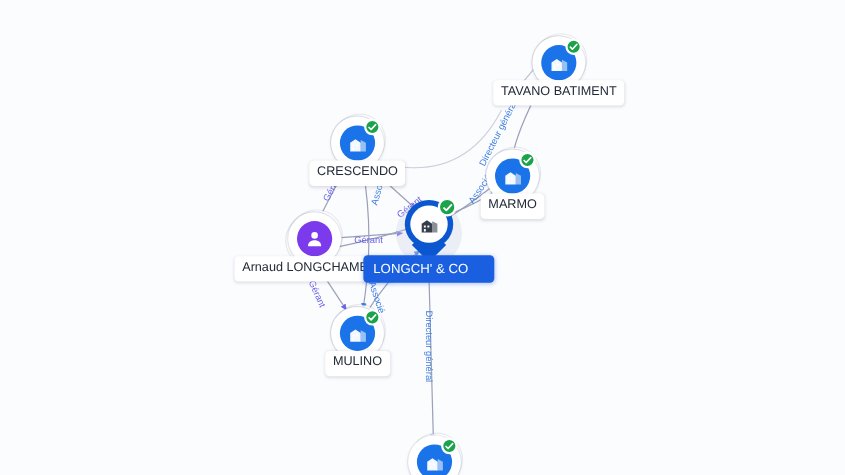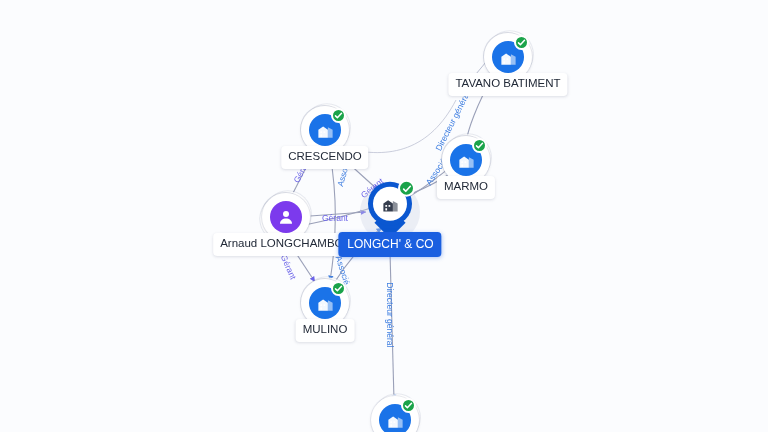--- a/index.html
+++ b/index.html
@@ -164,21 +164,21 @@
     border: 2px solid #ffffff;
     box-sizing: border-box;
     display: flex;
     align-items: center;
     justify-content: center;
   }
   .node-label.selected {
     background: #1a5fe0;
     color: #ffffff;
     font-size: 12px;
-    padding: 6px 8px 7px 9px;
+    padding: 6px 24px 7px 9px;
     transform: translate(-50%, 20px);
     box-shadow: 0 1px 4px rgba(26,95,224,0.35);
   }
   .edge-label {
     position: absolute;
     color: #6b63e8;
     font-size: 8.5px;
     line-height: 1;
     white-space: nowrap;
     transform-origin: 0 50%;

